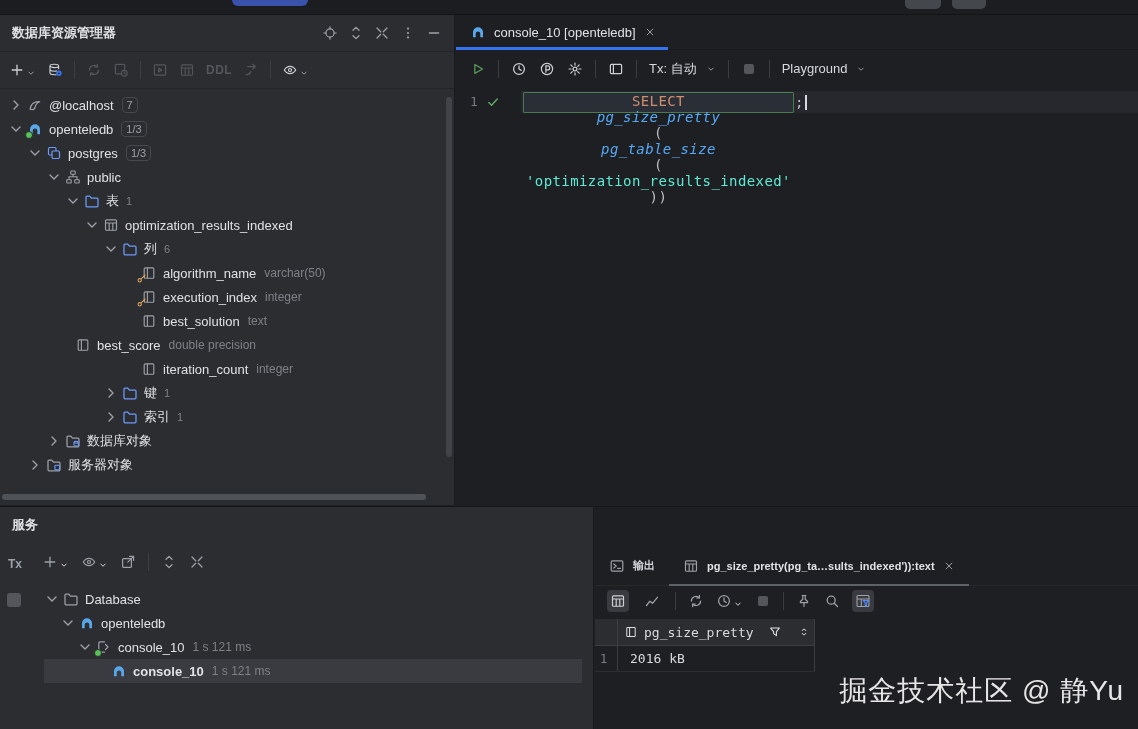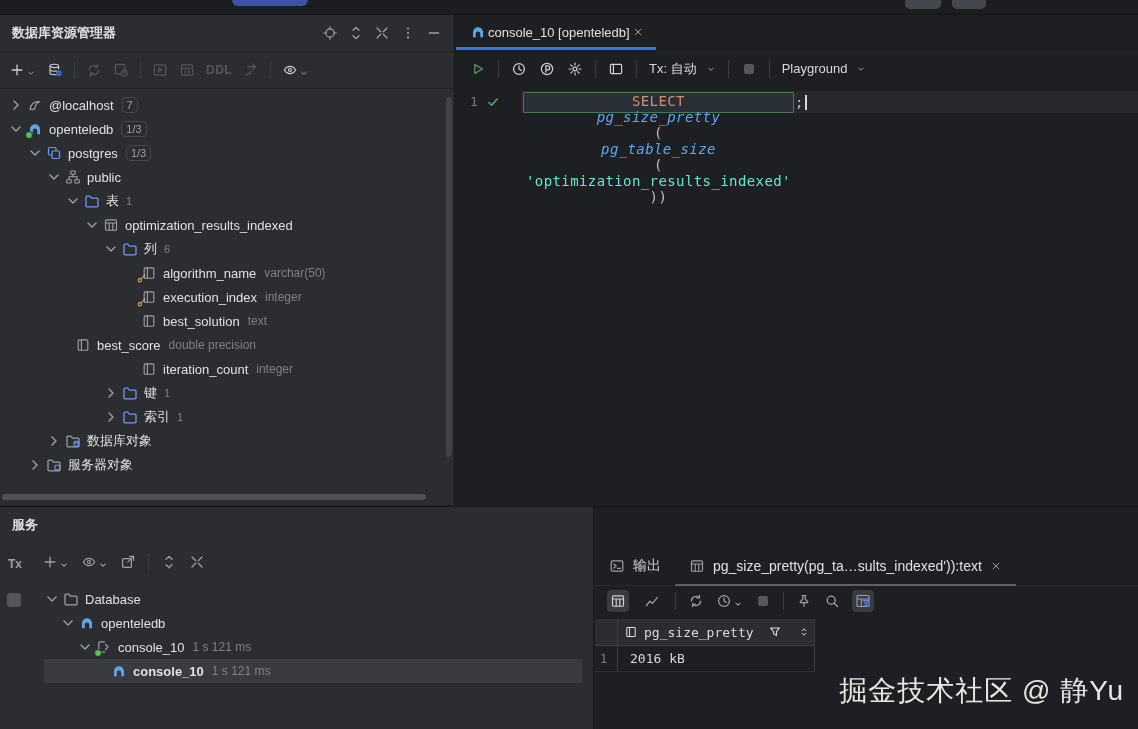--- a/index.html
+++ b/index.html
@@ -40,21 +40,21 @@
   .tlabel{color:#dfe1e5;}
   .badge{margin-left:8px;font-size:11px;color:#9da0a8;border:1px solid #46484d;border-radius:4px;padding:0 4px;line-height:14px;}
   .count{margin-left:7px;font-size:11px;color:#7e8187;}
   .meta{margin-left:8px;font-size:12px;color:#7e8187;}
   .vscroll{position:absolute;right:2px;top:82px;width:6px;height:360px;background:#53565c;opacity:.55;border-radius:3px;}
   .hscroll{position:absolute;left:2px;bottom:5px;width:424px;height:6px;background:#595c62;opacity:.8;border-radius:3px;}
 
   
   .editor{position:absolute;left:456px;top:15px;width:682px;height:490px;background:#1e1f22;}
   .tabbar{height:34px;border-bottom:1px solid #191a1c;display:flex;}
-  .edtab{position:relative;display:flex;align-items:center;gap:2px;padding:0 12px 0 14px;}
+  .edtab{position:relative;display:flex;align-items:center;gap:8px;padding:0 12px 0 14px;}
   .edtab .tabtxt{font-size:13px;color:#dfe1e5;}
   .edtab::after{content:"";position:absolute;left:0;right:0;bottom:-1px;height:3px;background:#3574f0;}
   .edtoolbar{height:37px;display:flex;align-items:center;gap:12px;padding:0 14px;}
   .txt-ctl{font-size:13px;color:#d5d8de;display:flex;align-items:center;gap:9px;}
   .codearea{position:absolute;left:0;top:73px;right:0;bottom:0;font-family:"DejaVu Sans Mono","Liberation Mono",monospace;}
   .lineband{position:absolute;left:0;top:3px;right:0;height:22px;}
   .linehl{position:absolute;left:65px;right:0;top:0;height:22px;background:#26282e;}
   .lnum{position:absolute;left:14px;top:3px;font-size:13px;color:#767a82;}
   .lcheck{position:absolute;left:30px;top:4px;}
   .codeline{position:absolute;left:67px;top:0;height:22px;display:flex;align-items:center;font-size:14px;letter-spacing:.4px;}
@@ -72,21 +72,21 @@
   .sv-toolbar{position:absolute;left:42px;top:46px;display:flex;align-items:center;gap:12px;}
   .sv-tx{position:absolute;left:8px;top:50px;font-size:12px;color:#9da0a8;font-weight:bold;}
   .sv-stop{position:absolute;left:7px;top:86px;width:14px;height:14px;border-radius:3px;background:#54565b;}
   .sv-tree{position:absolute;left:0;top:80px;right:0;}
   .selrow{background:#393b40;margin-left:44px;margin-right:11px;border-radius:0;}
 
   
   .output{position:absolute;left:595px;top:506px;width:543px;height:223px;background:#1e1f22;border-top:1px solid #161719;box-sizing:border-box;}
   .out-tabs{position:absolute;left:0;top:39px;right:0;height:40px;display:flex;border-bottom:1px solid #27282c;box-sizing:border-box;}
   .otab{display:flex;align-items:center;gap:8px;padding:0 14px;position:relative;}
-  .otab .otxt{font-size:14px;color:#cfd2d8;}
+  .otab .otxt{font-size:11px;color:#cfd2d8;font-weight:bold;}
   .otab.active .otxt{color:#dfe1e5;}
   .otab.active::after{content:"";position:absolute;left:0;right:0;bottom:-1px;height:2px;background:#5e6167;}
   .out-toolbar{position:absolute;left:0;top:79px;right:0;height:30px;display:flex;align-items:center;gap:12px;padding:0 12px;box-sizing:border-box;}
   .tbtn{display:flex;align-items:center;justify-content:center;width:22px;height:22px;border-radius:4px;}
   .tbtn.on{background:#393b40;}
 
   .grid{position:absolute;left:0;top:112px;right:0;font-family:"DejaVu Sans Mono","Liberation Mono",monospace;}
   .ghead{display:flex;height:27px;background:#2b2d30;border-bottom:1px solid #3a3d42;width:220px;box-sizing:border-box;}
   .ggut{width:23px;flex:none;border-right:1px solid #3a3d42;box-sizing:border-box;}
   .gcell{display:flex;align-items:center;gap:6px;padding-left:6px;width:197px;box-sizing:border-box;border-right:1px solid #3a3d42;}

